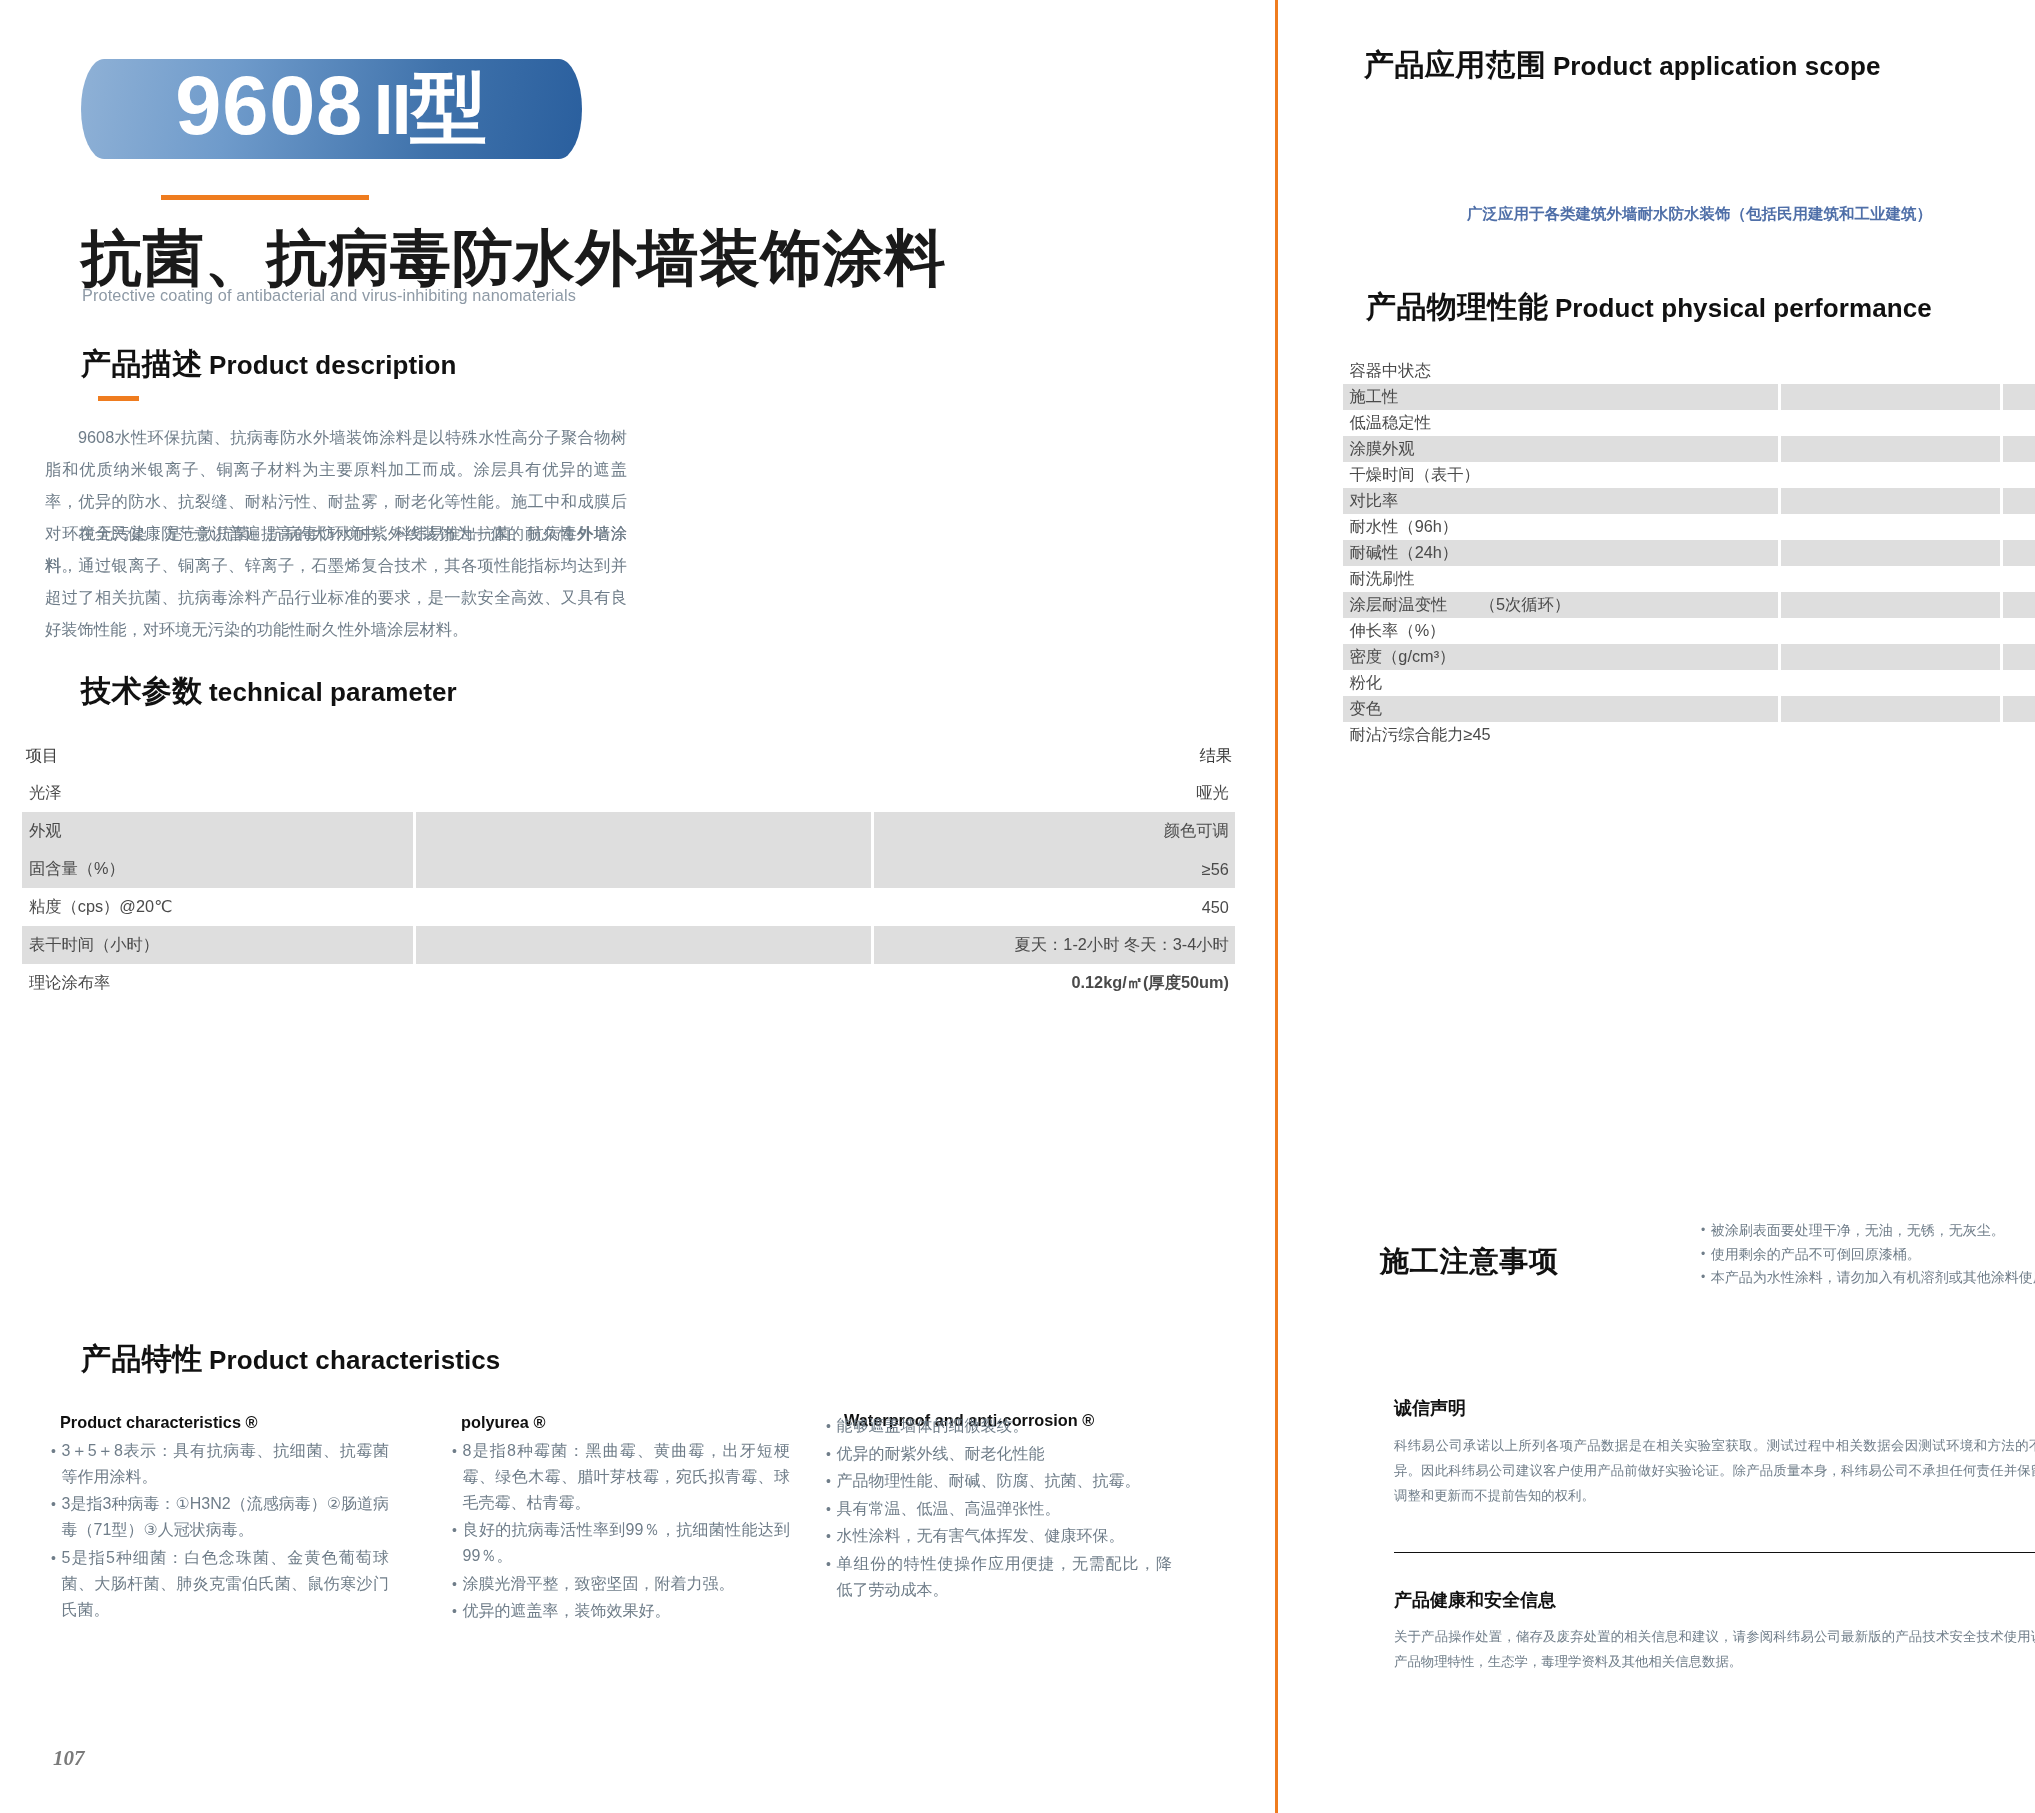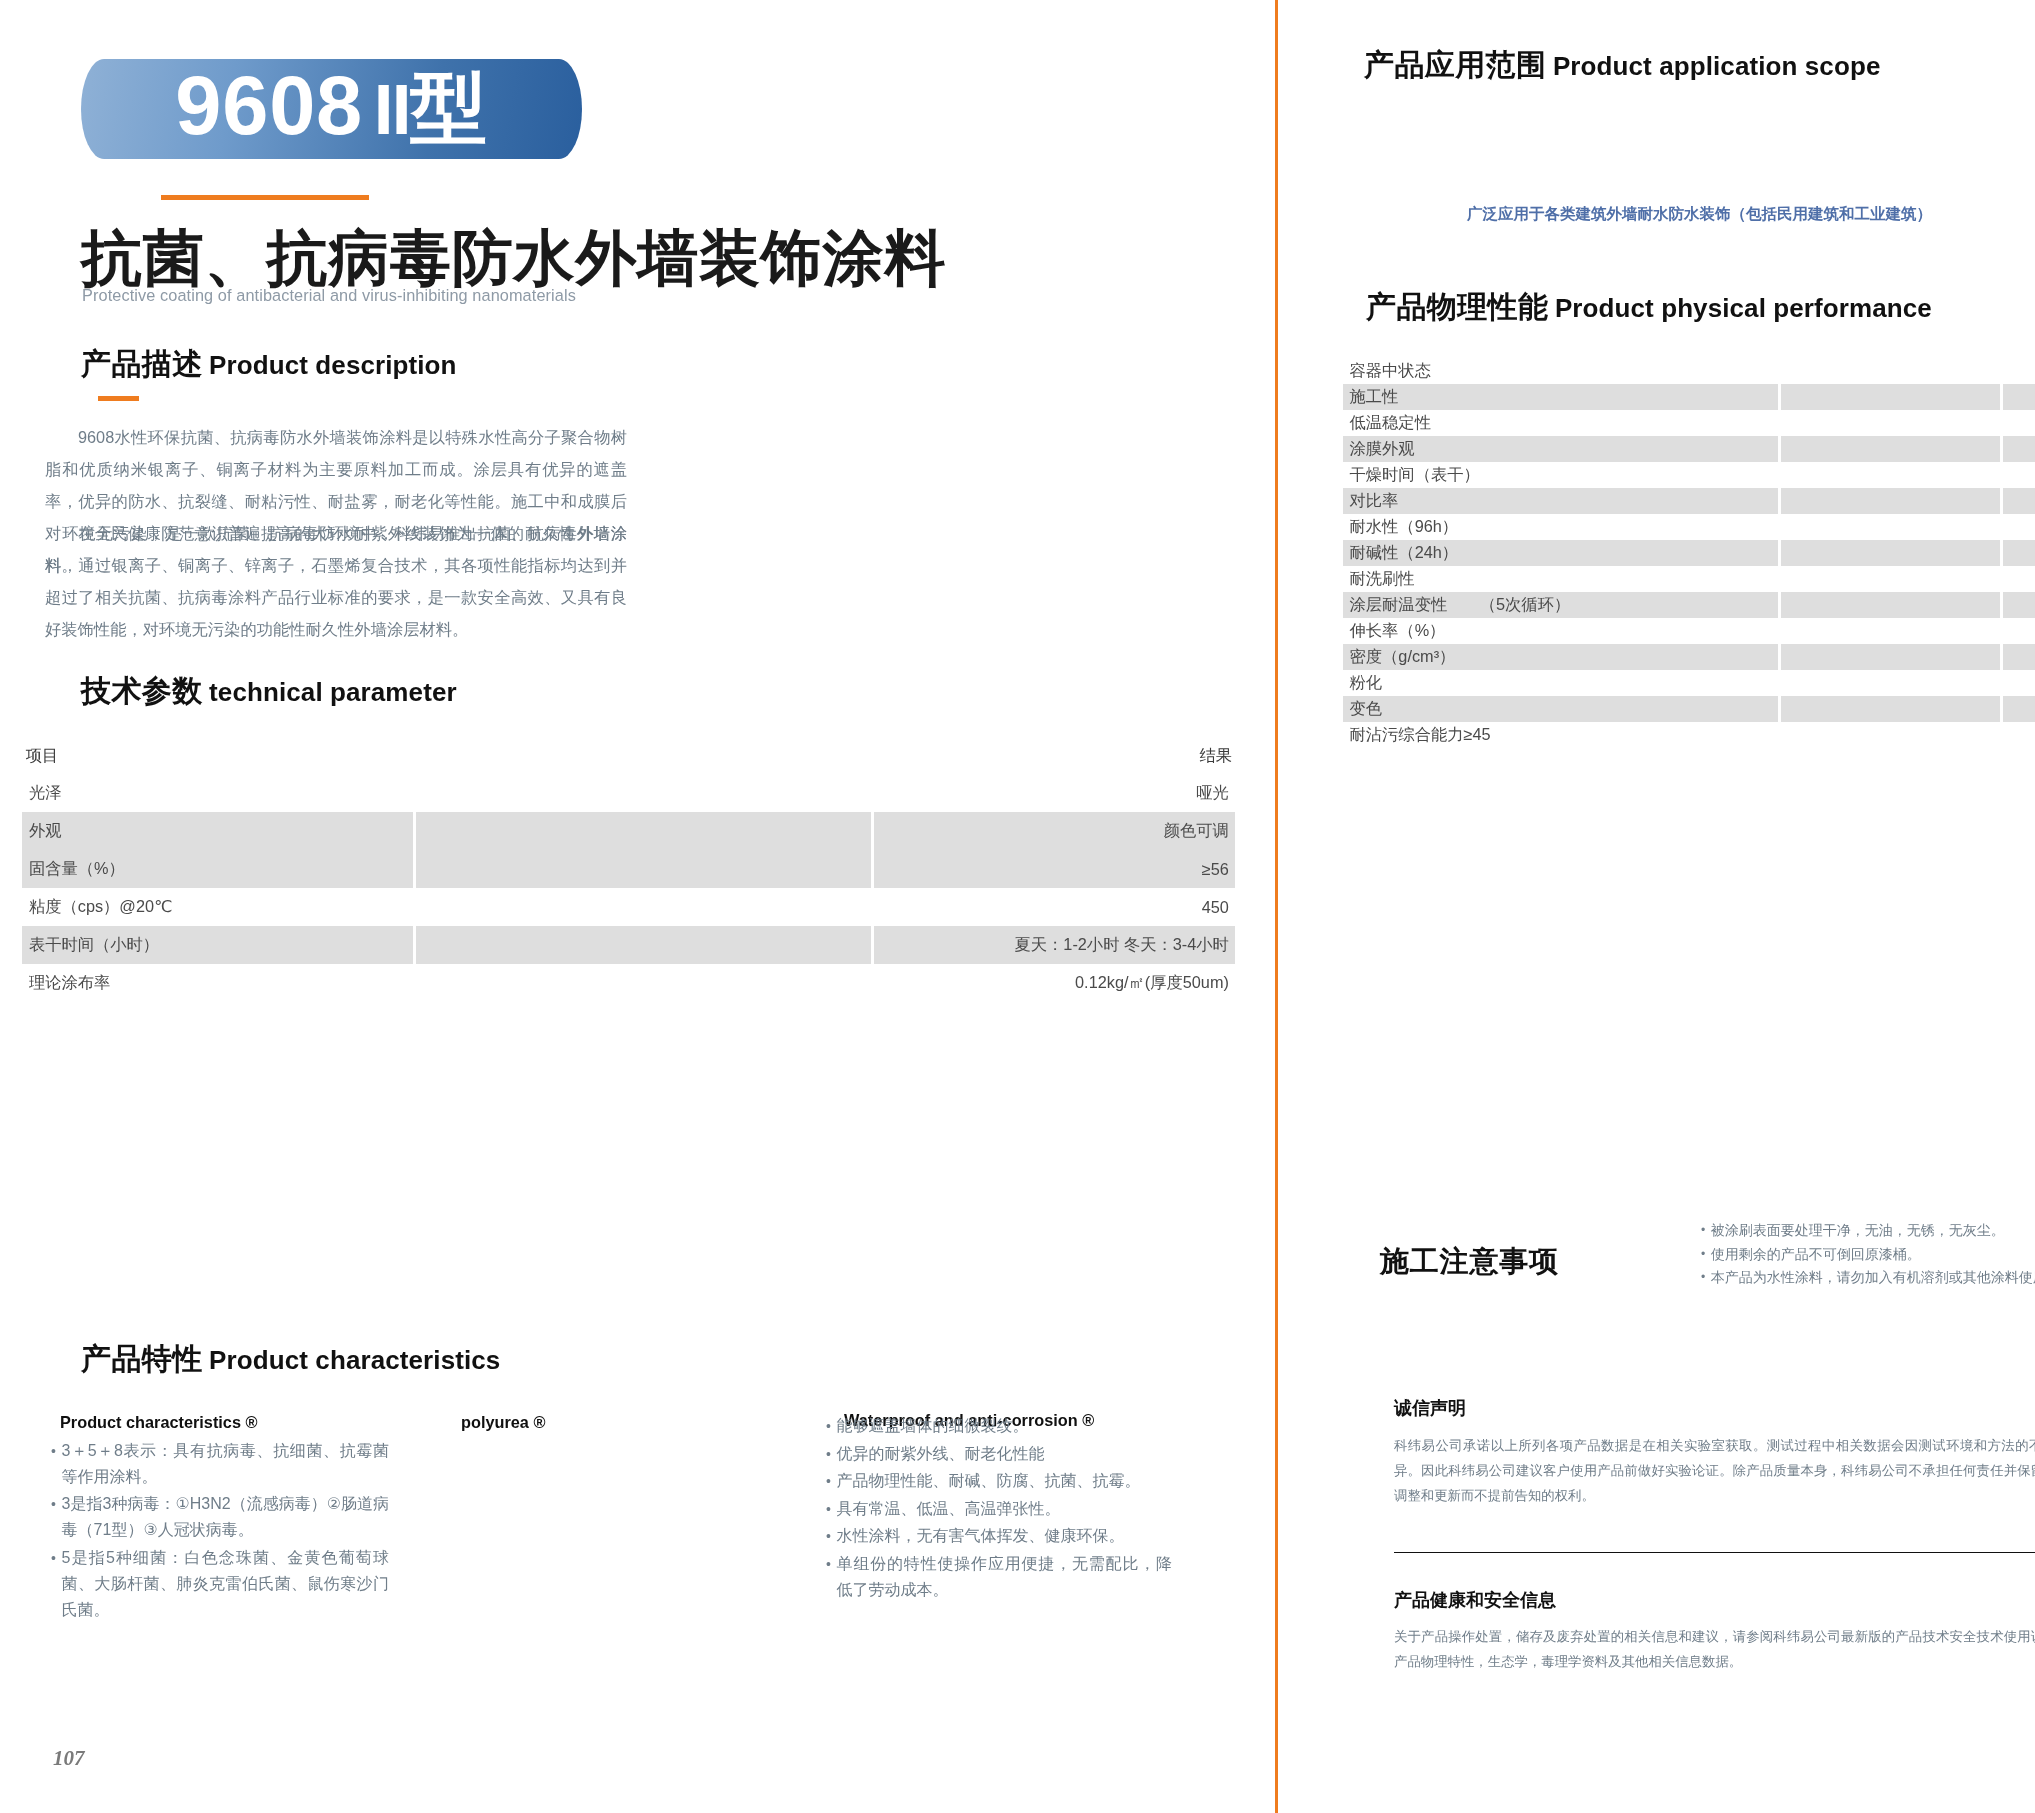--- a/index.html
+++ b/index.html
@@ -251,39 +251,45 @@
             <div class="cellgap"></div>
             <div class="c2" style="width: 456px;"></div>
             <div class="cellgap"></div>
             <div class="c3" style="width: 362px;">夏天：1-2小时 冬天：3-4小时</div>
           </div>
           <div class="row" style="height: 38px;">
             <div class="c1" style="width: 391px;">理论涂布率</div>
             <div class="cellgap"></div>
             <div class="c2" style="width: 456px;"></div>
             <div class="cellgap"></div>
-            <div class="c3" style="width: 362px;">0.12kg/㎡(厚度50um)</div>
+            <div class="c3" style="width: 362px; font-weight: bold;">0.12kg/㎡(厚度50um)</div>
           </div>
         </div>
     </div>
 
     <div class="sec-head" style="left:81px; top:1339px;">
       <span class="cn">产品特性</span><span class="en">Product characteristics</span>
     </div>
 
     <div class="char-col" id="char-col-0" style="left:51px; top:1413px; width:338px;">
         <div class="ctitle">Product characteristics ®</div>
         <ul>
           <li>3＋5＋8表示：具有抗病毒、抗细菌、抗霉菌等作用涂料。</li>
           <li>3是指3种病毒：①H3N2（流感病毒）②肠道病毒（71型）③人冠状病毒。</li>
           <li>5是指5种细菌：白色念珠菌、金黄色葡萄球菌、大肠杆菌、肺炎克雷伯氏菌、鼠伤寒沙门氏菌。</li>
         </ul>
       </div>
     <div class="char-col" id="char-col-1" style="left:452px; top:1413px; width:338px;">
         <div class="ctitle">polyurea ®</div>
+        <ul>
+          <li>8是指8种霉菌：黑曲霉、黄曲霉，出牙短梗霉、绿色木霉、腊叶芽枝霉，宛氏拟青霉、球毛壳霉、枯青霉。</li>
+          <li>良好的抗病毒活性率到99％，抗细菌性能达到99％。</li>
+          <li>涂膜光滑平整，致密坚固，附着力强。</li>
+          <li>优异的遮盖率，装饰效果好。</li>
+        </ul>
       </div>
     <div class="char-col" id="char-col-2" style="left: 826px; top: 1413px; width: 346px; position: absolute;">
         <div class="ctitle" style="position: absolute; top: -2.4px; left: 9px;">Waterproof and anti-corrosion ®</div>
         <ul>
           <li>能够遮盖墙体的细微裂纹。</li>
           <li>优异的耐紫外线、耐老化性能</li>
           <li>产品物理性能、耐碱、防腐、抗菌、抗霉。</li>
           <li>具有常温、低温、高温弹张性。</li>
           <li>水性涂料，无有害气体挥发、健康环保。</li>
           <li>单组份的特性使操作应用便捷，无需配比，降低了劳动成本。</li>

